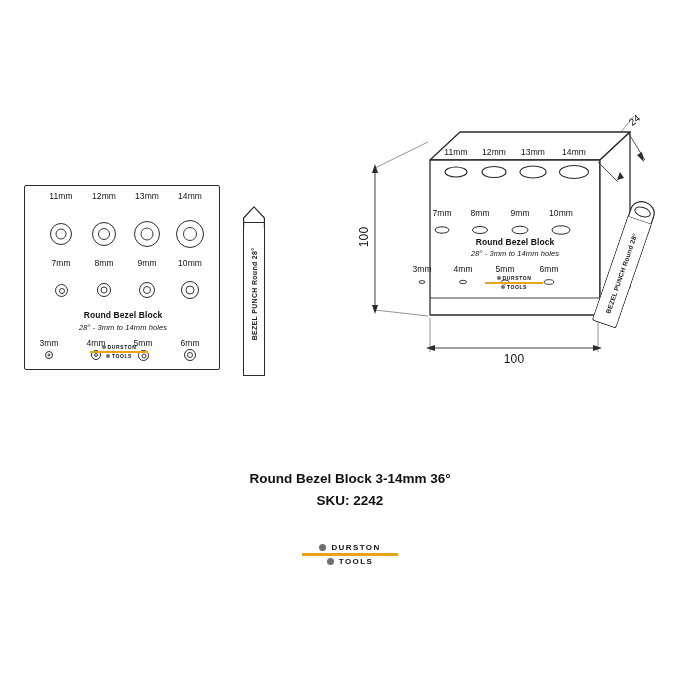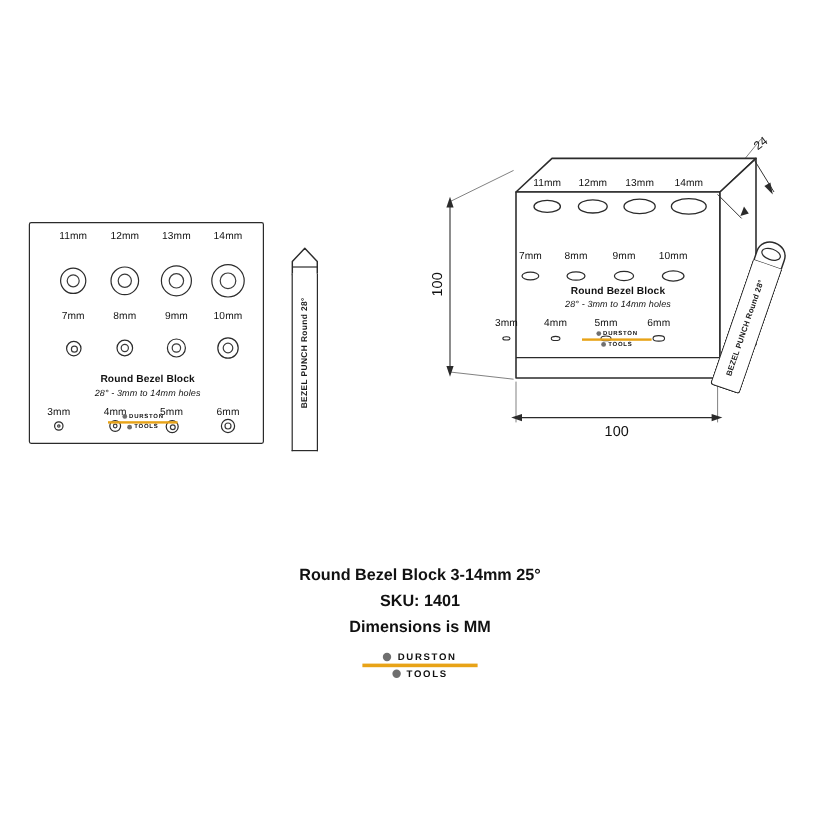--- a/index.html
+++ b/index.html
@@ -388,23 +388,22 @@
         <path d="M1,26 L1,12 C1,5 7,1 13,1 C19,1 25,5 25,12 L25,26 Z" fill="#fff" stroke="#2b2b2b" stroke-width="1.2"></path>
         <ellipse cx="13" cy="11" rx="8" ry="4.5" fill="#fff" stroke="#2b2b2b" stroke-width="1"></ellipse>
         <line x1="1" y1="20" x2="25" y2="20" stroke="#2b2b2b" stroke-width="0.9"></line>
       </svg>
     </div>
     <div class="body"></div>
     <div class="txt">BEZEL PUNCH Round 28°</div>
   </div>
 
   <div id="caption">
-    <div>Round Bezel Block 3-14mm 25°</div>
-    <div>SKU: 1401</div>
-    <div>Dimensions is MM</div>
+    <div>Round Bezel Block 3-14mm 36°</div>
+    <div>SKU: 2242</div>
   </div>
 
   <div id="brand">
     <div class="brandrow">
       <span class="bdot"></span>
       <span class="btext">DURSTON</span>
     </div>
     <div class="bbar"></div>
     <div class="brandrow">
       <span class="bdot"></span>

